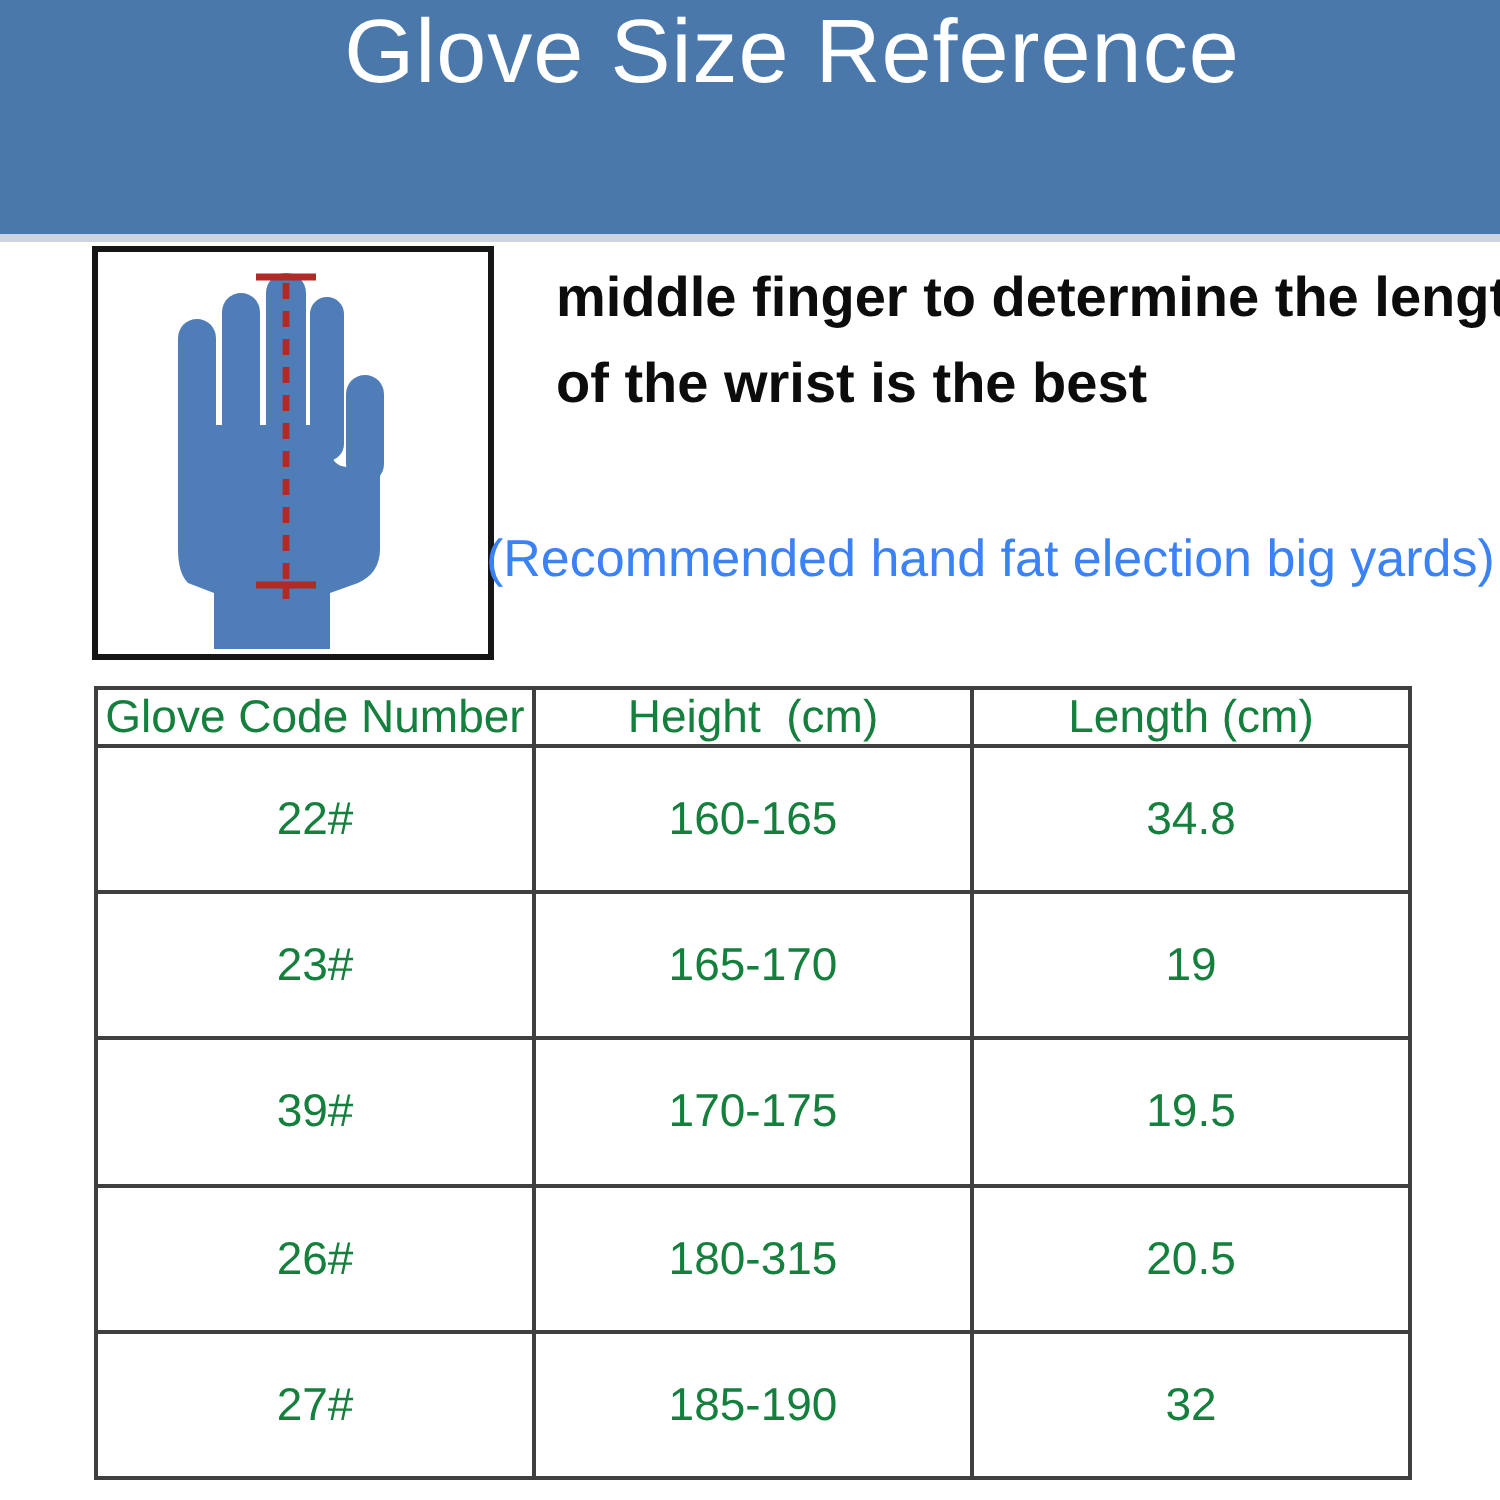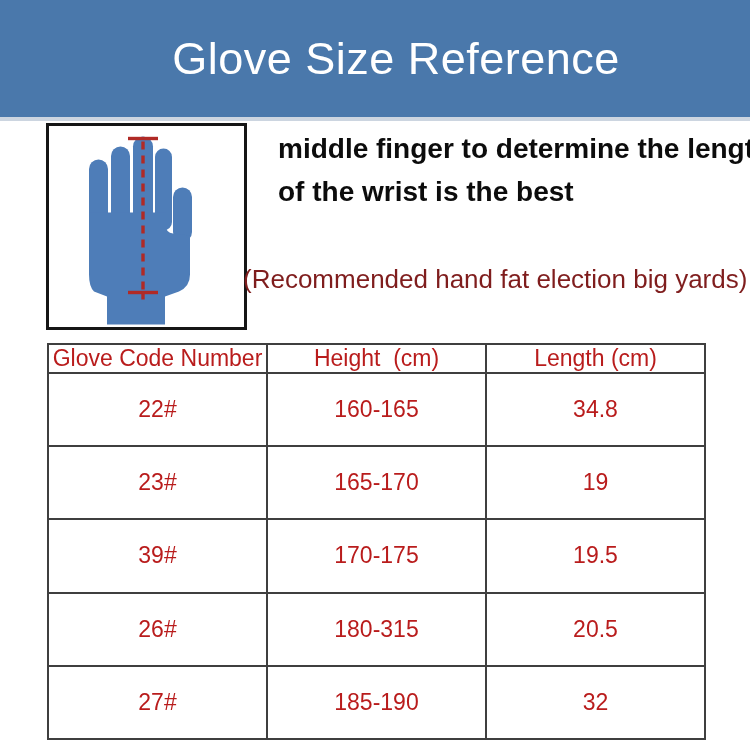--- a/index.html
+++ b/index.html
@@ -10,21 +10,21 @@
     position:relative;
     overflow:hidden;
   }
 
   
   .banner {
     position:absolute; left:0; top:0;
     width:750px; height:117px;
     background:#4a78ab;
     border-bottom:4px solid #ccd5e0;
-    display:flex; align-items:center; justify-content:center;
+    display:flex; align-items:flex-start; justify-content:center;
     box-sizing:content-box;
   }
   .banner h1 {
     margin:0;
     color:#ffffff;
     font-size:45px;
     font-weight:400;
     letter-spacing:0.5px;
     transform:translateX(21px);
   }
@@ -52,38 +52,38 @@
     line-height:43px;
     white-space:nowrap;
   }
   .intro .line.first { text-indent:27px; }
 
   .note {
     position:absolute; left:243px; top:264px;
     margin:0;
     font-size:26px;
     font-weight:400;
-    color:#7f1d1d;
+    color:#3b82f6;
     white-space:nowrap;
   }
 
   
   .size-table {
     position:absolute; left:47px; top:343px;
     width:659px; height:397px;
     border-collapse:collapse;
     table-layout:fixed;
   }
   .size-table th, .size-table td {
     border:2px solid #3f3f3f;
     text-align:center;
     vertical-align:middle;
     font-size:23px;
     font-weight:400;
-    color:#b91c1c;
+    color:#15803d;
     padding:0;
     white-space:pre-wrap;
   }
 </style>
 </head>
 <body>
 
 <div class="page">
 
   <header class="banner">

